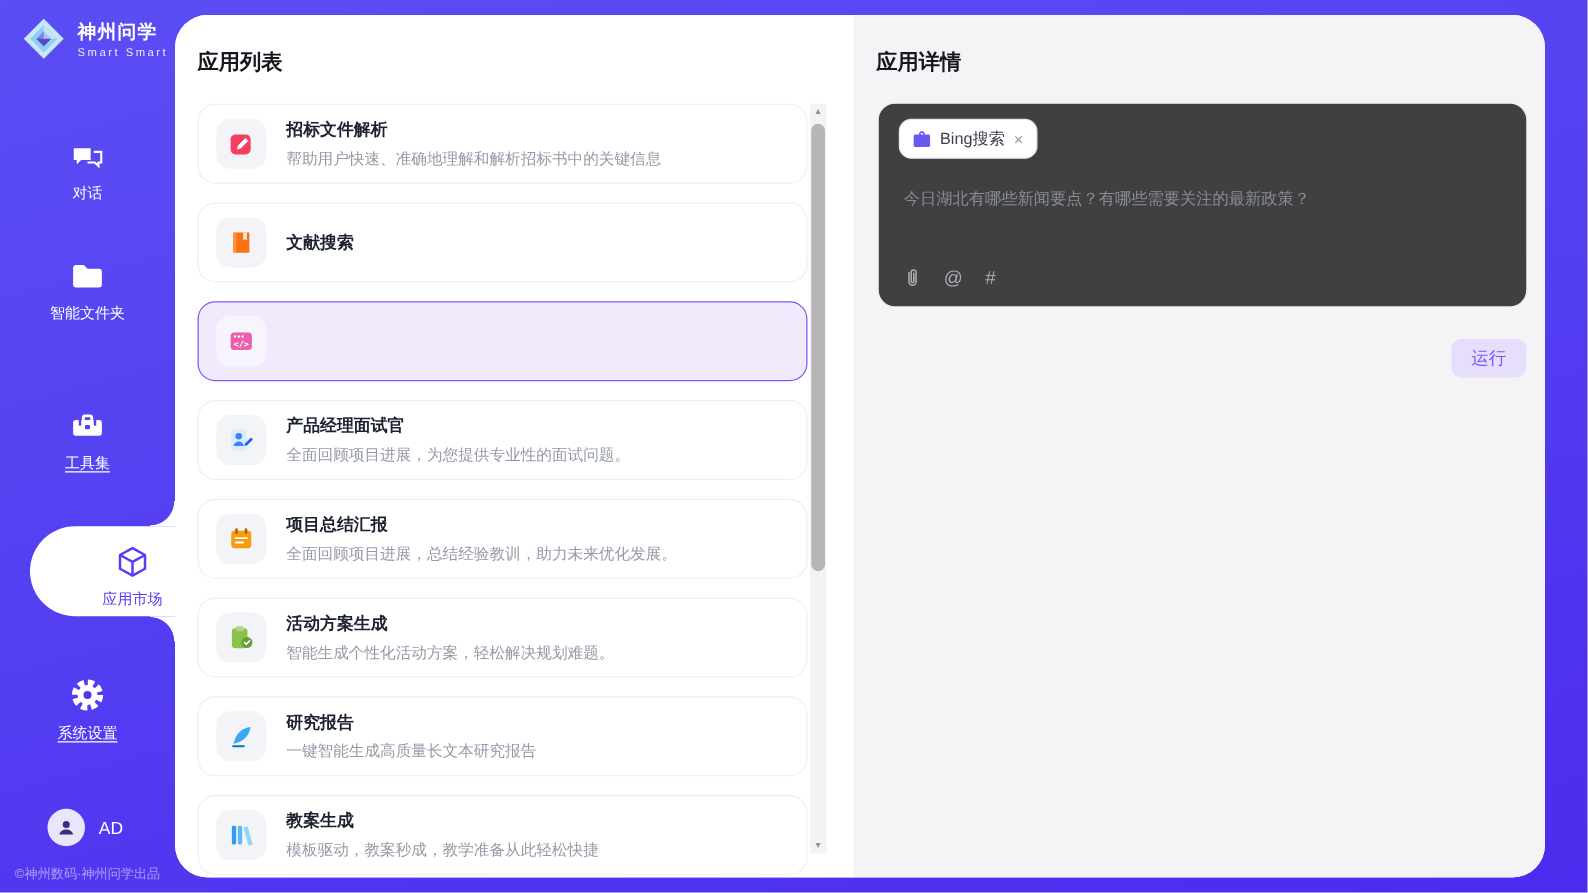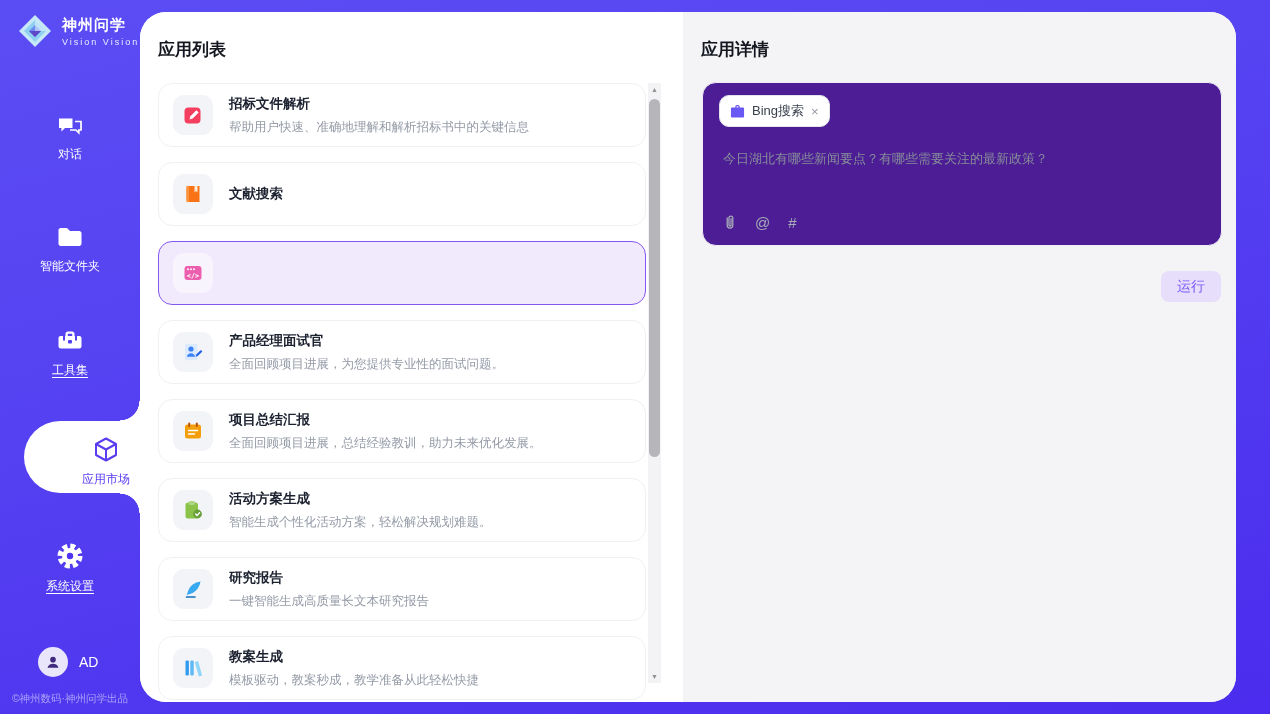--- a/index.html
+++ b/index.html
@@ -9,21 +9,21 @@
   
   .sidebar{position:absolute;left:0;top:0;width:140px;height:714px;}
   .logo{position:absolute;top:12px;left:16px;display:flex;align-items:center;gap:8px;}
   .logo-name{color:#fff;font-size:15px;font-weight:700;letter-spacing:1px;}
   .logo-sub{color:#e7ecff;font-size:9px;letter-spacing:2px;margin-top:2px;}
   .nav-item{position:absolute;width:140px;text-align:center;color:#fff;cursor:pointer;z-index:3;}
   .nav-item .nicon{height:32px;display:flex;justify-content:center;align-items:flex-end;}
   .nav-item .nlabel{font-size:12px;margin-top:6px;}
   .nav-item.active{color:#5b3df0;padding-left:36px;}
   .underline{text-decoration:underline;text-underline-offset:3px;}
-  #nav-chat{top:108px}#nav-folder{top:220px}#nav-tools{top:324px}#nav-market{top:433px}#nav-settings{top:540px}
+  #nav-chat{top:108px}#nav-folder{top:204px}#nav-tools{top:324px}#nav-market{top:433px}#nav-settings{top:540px}
   .active-bubble{position:absolute;left:24px;top:421px;width:116px;height:72px;background:#fff;
     border-radius:36px 0 0 36px;z-index:2;}
   .notch{position:absolute;left:120px;width:20px;height:20px;z-index:2;}
   .notch-top{top:401px;background:radial-gradient(circle 20px at 0px 0px,rgba(0,0,0,0) 19px,#fff 19.6px);}
   .notch-bottom{top:493px;background:radial-gradient(circle 20px at 0px 20px,rgba(0,0,0,0) 19px,#fff 19.6px);}
   .user-row{position:absolute;left:38px;top:647px;display:flex;align-items:center;gap:11px;}
   .avatar{width:30px;height:30px;border-radius:50%;background:#e9e6fb;display:flex;align-items:center;justify-content:center;}
   .user-name{color:#fff;font-size:14px;}
   .copyright{position:absolute;bottom:8px;left:0;width:140px;text-align:center;color:rgba(255,255,255,.5);font-size:10.5px;}
 
@@ -44,21 +44,21 @@
   .card.selected .app-icon{background:#f8f4fe;}
   .card-text{margin-left:16px;}
   .card-name{font-size:13.5px;font-weight:700;color:#1c2130;}
   .card-desc{font-size:12.5px;color:#949aa6;margin-top:6px;white-space:nowrap;}
   .scrollbar{position:absolute;right:22px;top:71px;width:13px;height:600px;background:#f3f3f5;}
   .sb-arrow{position:absolute;left:0;width:13px;font-size:7px;color:#8f9197;text-align:center;cursor:pointer;}
   .sb-up{top:3px}.sb-down{bottom:3px}
   .sb-thumb{position:absolute;left:1px;top:16px;width:11px;height:358px;background:#b6b6ba;border-radius:6px;cursor:pointer;}
 
   
-  .detail-card{position:absolute;left:19px;top:70px;width:520px;height:164px;background:#4c1d95;
+  .detail-card{position:absolute;left:19px;top:70px;width:520px;height:164px;background:#404040;
     border:1px solid #ecedf1;border-radius:14px;box-sizing:border-box;}
   .chip{position:absolute;left:16px;top:12px;height:32px;display:inline-flex;align-items:center;
     padding:0 10px;border:1px solid #e3e5ea;border-radius:10px;background:#fff;box-sizing:border-box;cursor:default;}
   .chip-label{font-size:13px;color:#3a404d;margin:0 7px;}
   .chip-close{font-size:13px;color:#9298a2;cursor:pointer;}
   .query{position:absolute;left:20px;top:67px;font-size:13px;color:#878d99;cursor:text;width:480px;}
   .input-toolbar{position:absolute;left:20px;top:131px;display:flex;align-items:center;gap:18px;color:#a7acb6;}
   .tb-sym{font-size:15px;cursor:pointer;}
   .run-btn{position:absolute;right:15px;top:259px;width:60px;height:31px;background:#e7defc;color:#7a5af8;
     font-size:14px;border:none;border-radius:8px;display:flex;align-items:center;justify-content:center;cursor:pointer;}
@@ -70,21 +70,21 @@
   <div class="logo">
     <svg width="38" height="38" viewBox="0 0 38 38">
       <path d="M19 3 L35 19 L19 35 L3 19 Z" fill="#c7e8f8"></path>
       <path d="M19 8 L30 19 L19 30 L8 19 Z" fill="#8fd0f2"></path>
       <path d="M19 13 L25 19 L19 25 L13 19 Z" fill="#6b8df0"></path>
       <path d="M13 19 L25 19 L19 25 Z" fill="#5e48c8"></path>
       <path d="M19 8 L30 19 L19 19 Z" fill="#ffffff" opacity="0.45"></path>
     </svg>
     <div>
       <div class="logo-name">神州问学</div>
-      <div class="logo-sub">Vision Vision</div>
+      <div class="logo-sub">Smart Smart</div>
     </div>
   </div>
 
   <div class="nav-item" id="nav-chat">
     <div class="nicon">
       <svg width="30" height="30" viewBox="0 0 30 30">
         <path d="M4 8.5h13.5v9.5H10l-3.6 3.4V18H4z" fill="#fff"></path>
         <path d="M20 11.5h6v8.5h-2.2v2.8l-3-2.8H15" fill="none" stroke="#fff" stroke-width="1.7"></path>
       </svg>
     </div>

